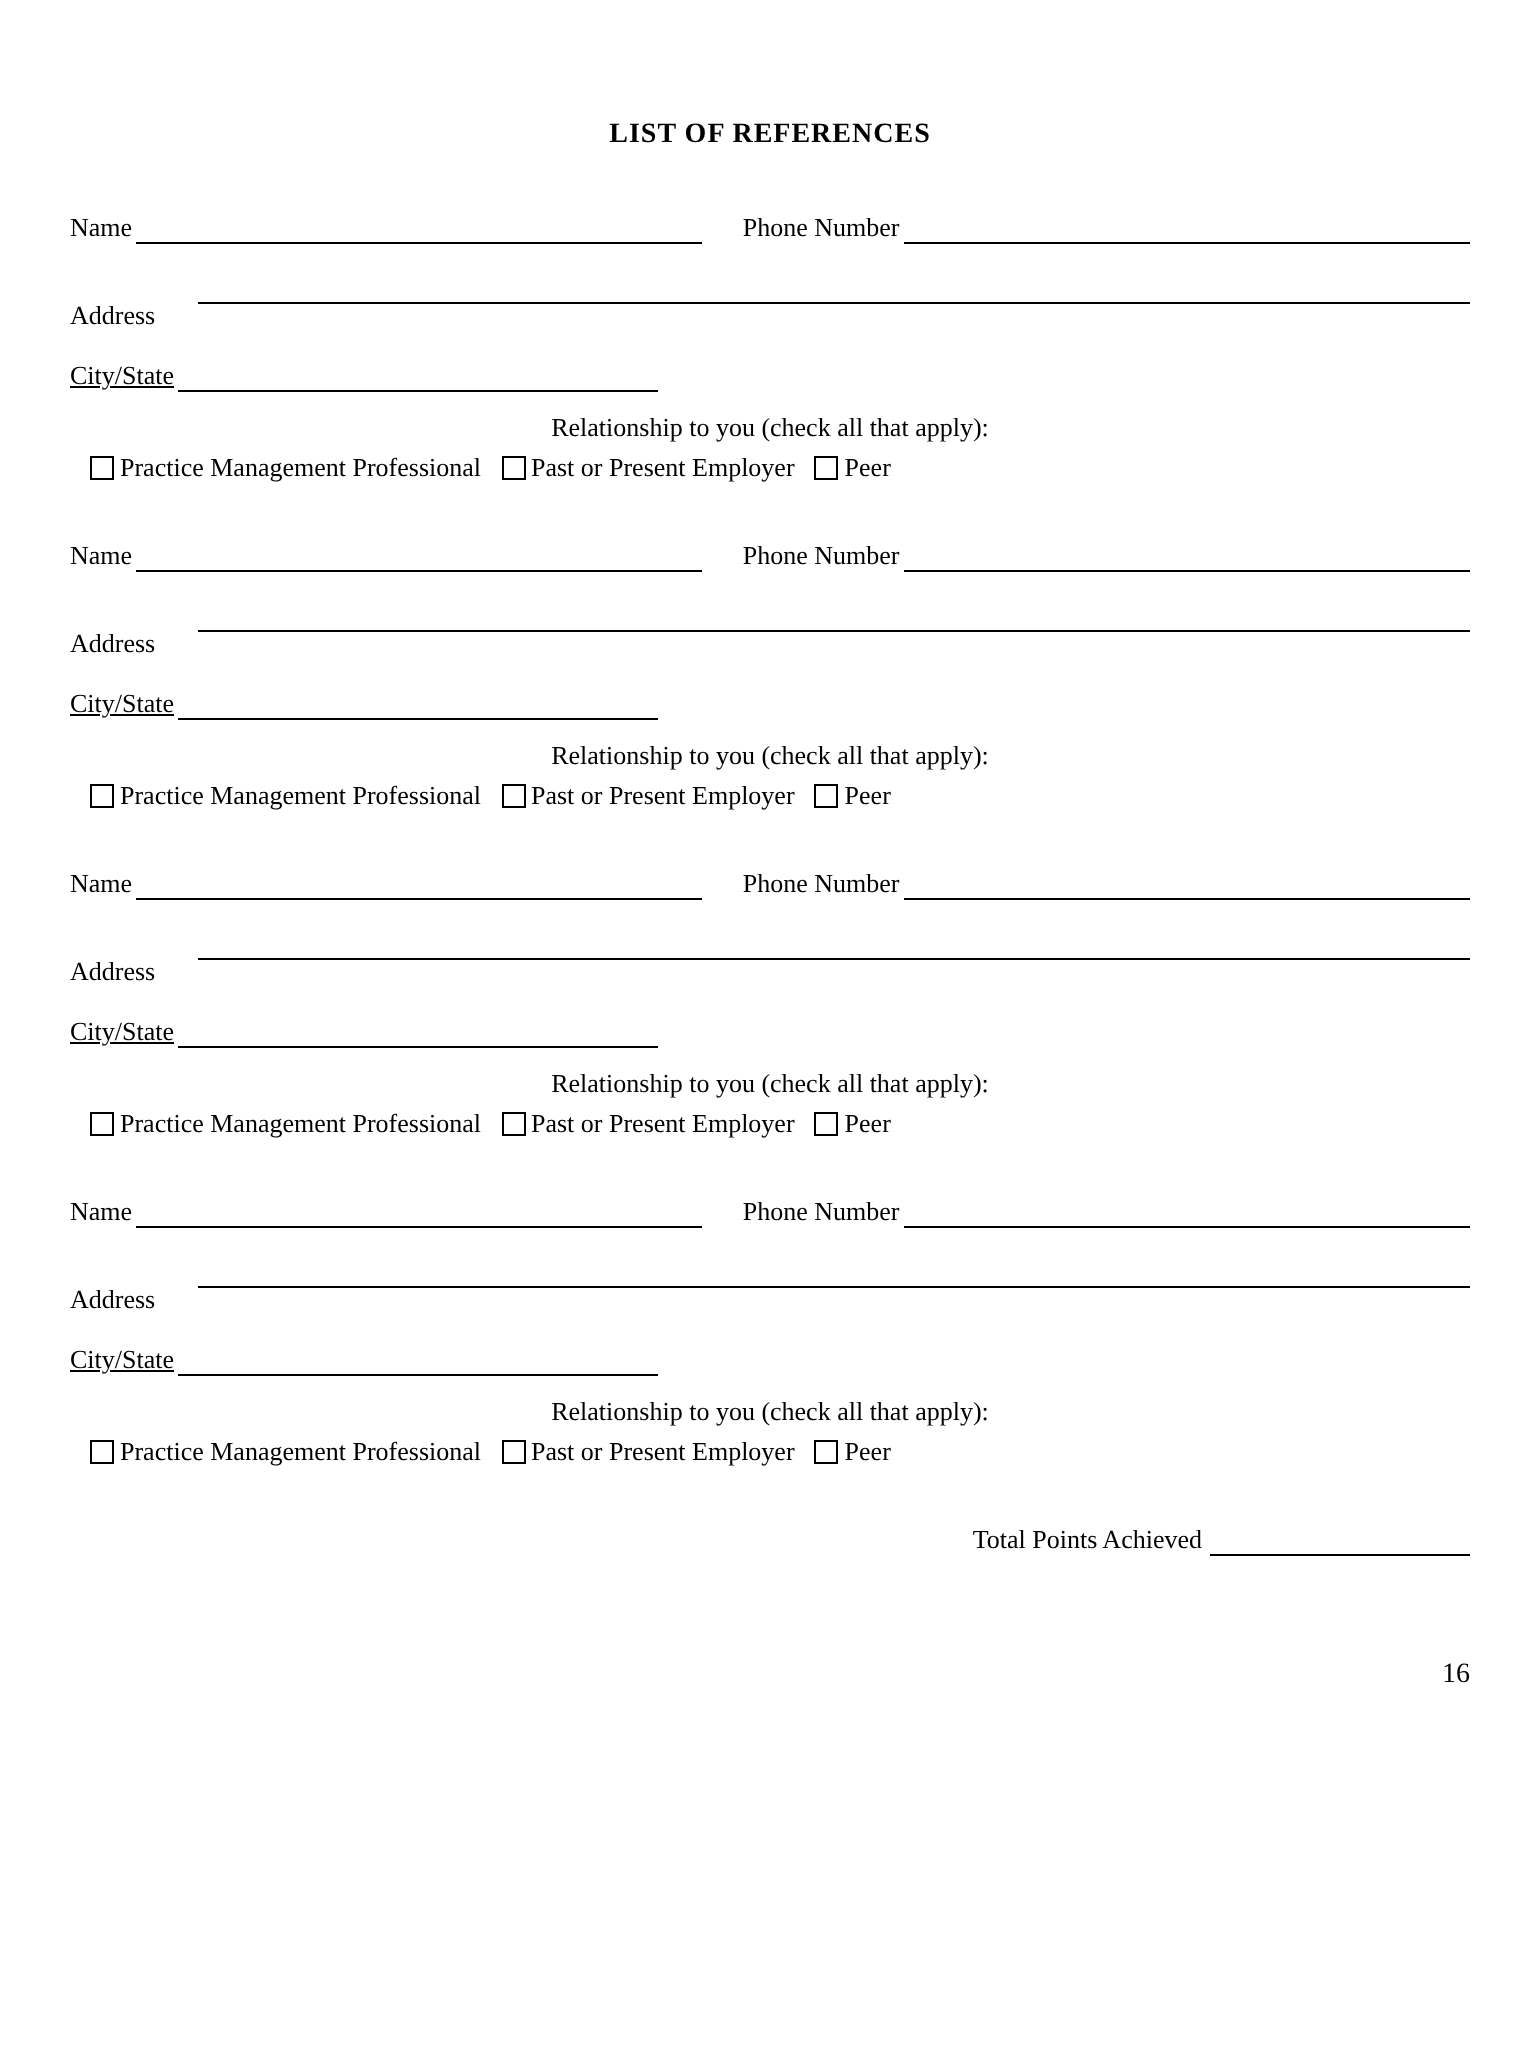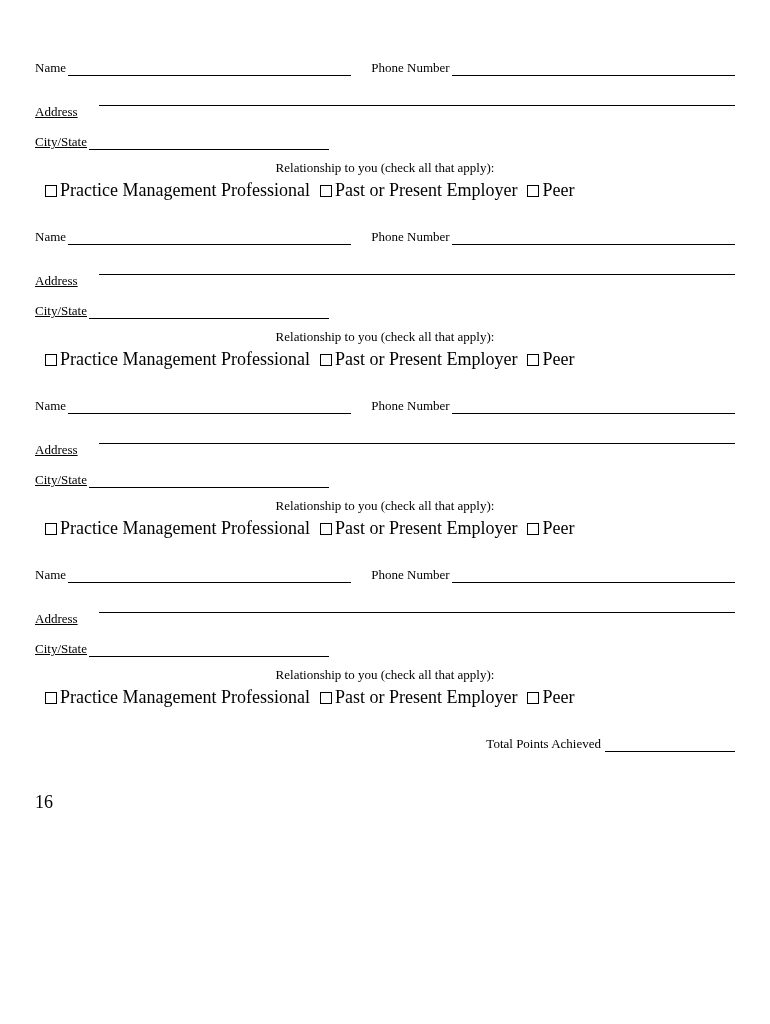--- a/index.html
+++ b/index.html
@@ -59,21 +59,20 @@
       border-bottom: 1px solid #000;
       height: 16px;
     }
     .address-row {
       display: flex;
       align-items: flex-end;
       margin-bottom: 14px;
     }
     .address-row .field-label {
       margin-right: 21px;
-      text-decoration: underline;
     }
     .address-row .field-line-full {
       flex: 1;
       border-bottom: 1px solid #000;
       height: 16px;
     }
     .citystate-row {
       display: flex;
       align-items: flex-end;
       margin-bottom: 10px;
@@ -99,21 +98,21 @@
       display: flex;
       align-items: center;
       gap: 10px;
       padding-left: 10px;
       margin-top: 2px;
     }
     .checkbox-item {
       display: flex;
       align-items: center;
       gap: 3px;
-      font-size: 18px;
+      font-size: 13px;
       font-family: Liberation Serif, serif;
     }
     .checkbox-box {
       width: 12px;
       height: 12px;
       border: 1px solid #000;
       display: inline-block;
       flex-shrink: 0;
     }
     .total-row {
@@ -126,30 +125,31 @@
     .total-label {
       font-size: 13px;
       margin-right: 4px;
     }
     .total-line {
       width: 130px;
       border-bottom: 1px solid #000;
       height: 16px;
     }
     .page-number {
-      text-align: left;
-      font-size: 18px;
-      margin-top: 40px;
+      text-align: right;
+      font-size: 14px;
+      margin-top: 52px;
     }
   </style>
 </head>
 <body>
 
 <div class="page">
 
+  <div class="list-title">LIST OF REFERENCES</div>
 
   <div id="references-container">
       <div class="reference-block">
       <div class="form-row">
         <span class="field-label">Name</span>
         <div class="field-line"></div>
         <span class="field-label">Phone Number</span>
         <div class="field-line-end"></div>
       </div>
       <div class="address-row">

